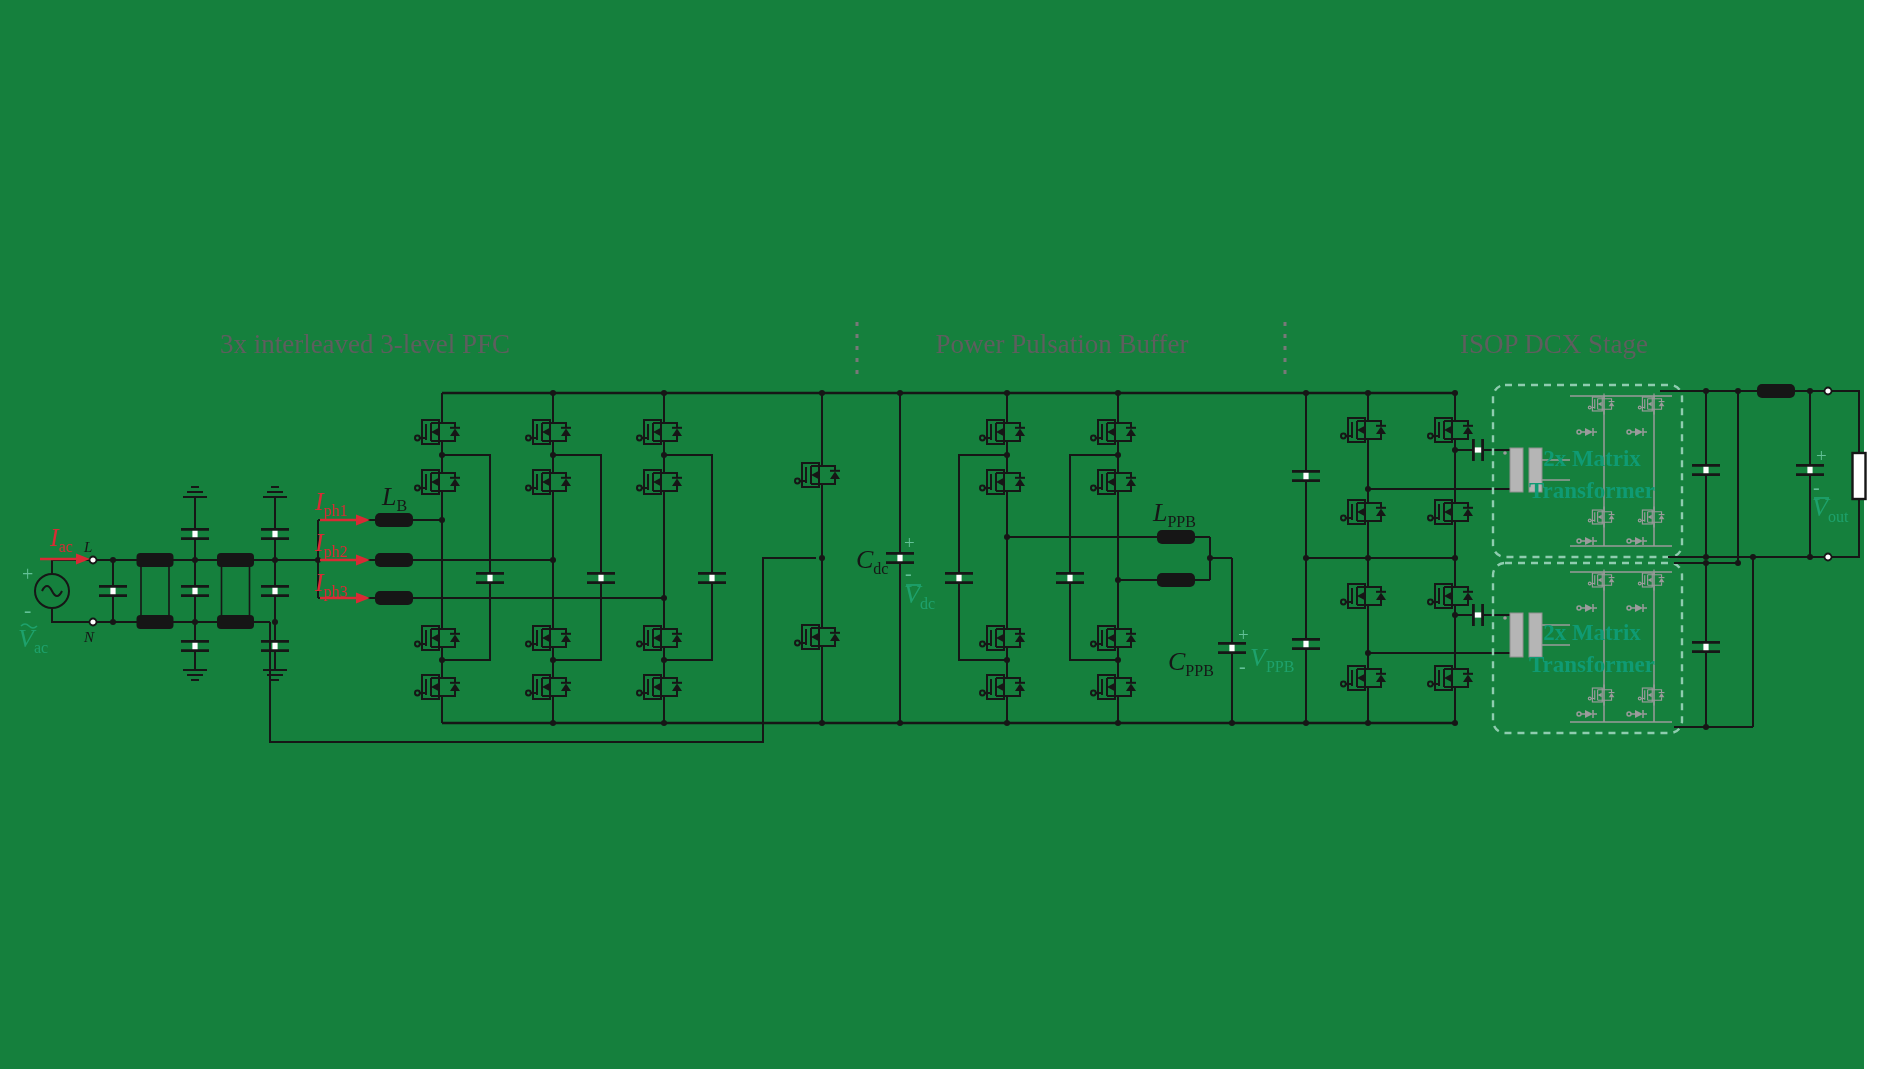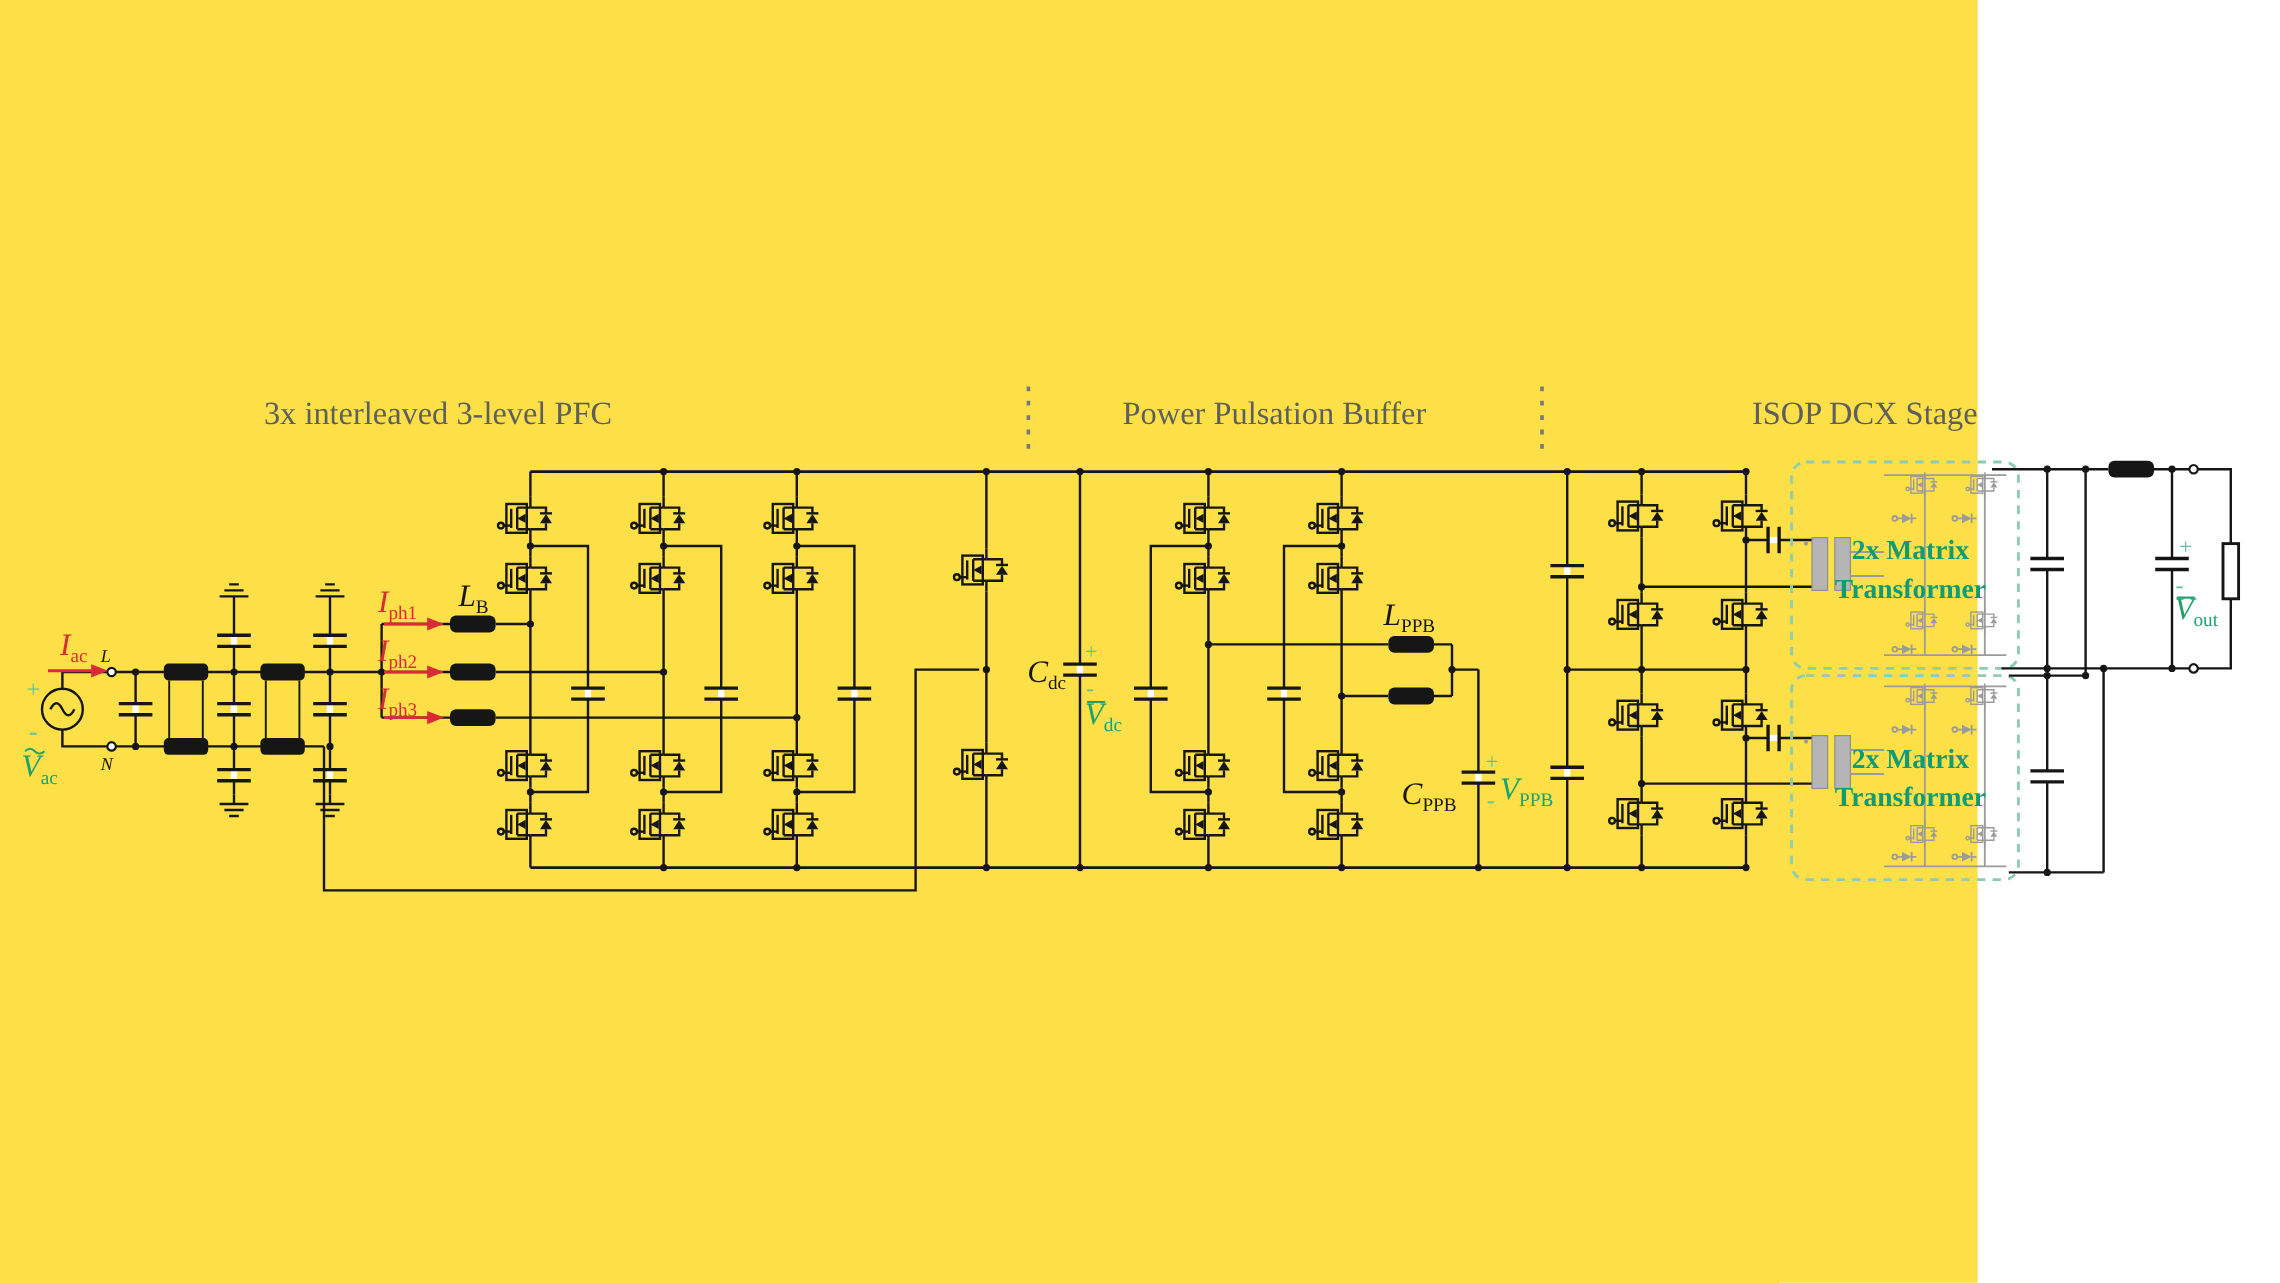--- a/index.html
+++ b/index.html
@@ -1,16 +1,16 @@
 <!DOCTYPE html>
 <html><head>
 <meta charset="utf-8">
 <style>
   html,body{margin:0;padding:0;background:#ffffff;}
-  .page{width:1648px;height:1069px;background:#fde047;position:relative;font-family:"Liberation Serif","DejaVu Serif",serif;}
+  .page{width:1864px;height:1069px;background:#15803d;position:relative;font-family:"Liberation Serif","DejaVu Serif",serif;}
   svg{display:block;}
   .wire{stroke:#161616;stroke-width:2;fill:none;}
   .wire3{stroke:#161616;stroke-width:2.4;fill:none;}
   .blk{color:#161616;}
   .red{color:#d92b35;}
   .gry{color:#9b9b9b;}
   .grywire{stroke:#9b9b9b;stroke-width:1.5;fill:none;}
   .dot{fill:#161616;stroke:none;}
   .serif{font-family:"Liberation Serif","DejaVu Serif",serif;}
   text{user-select:none;}

